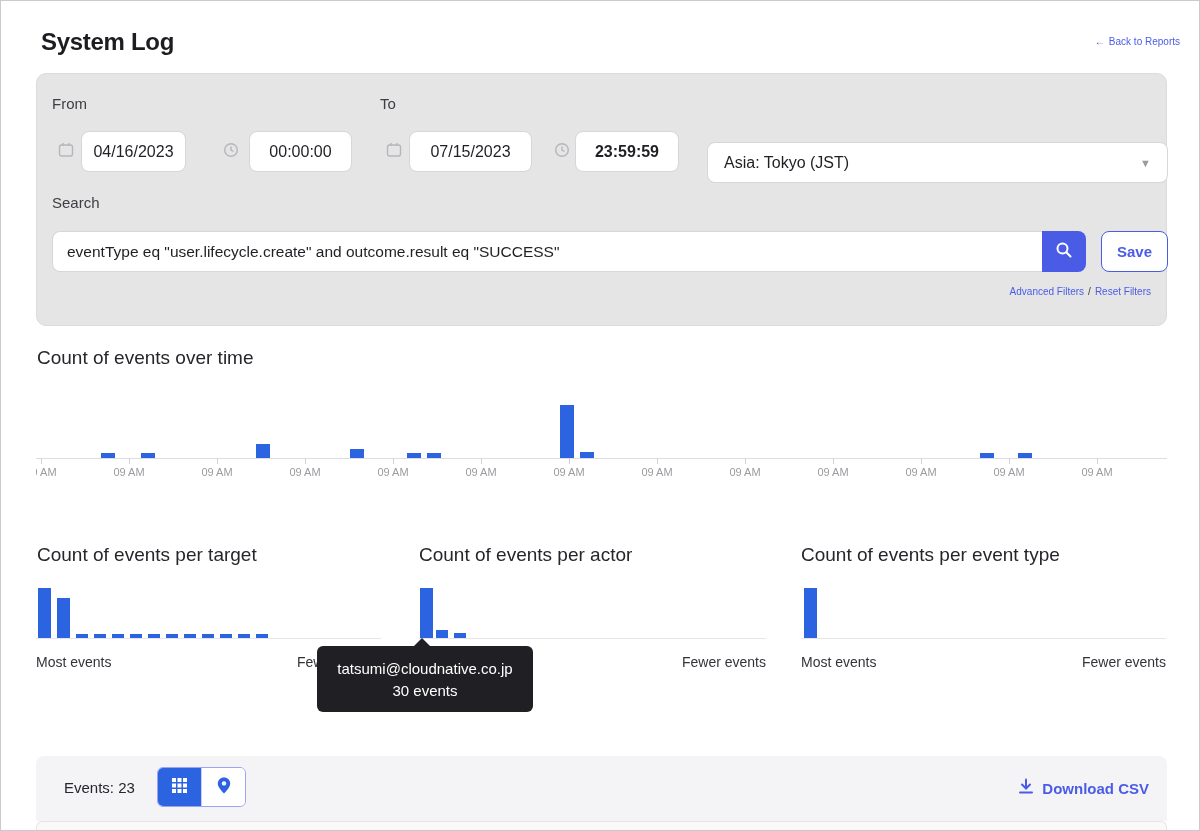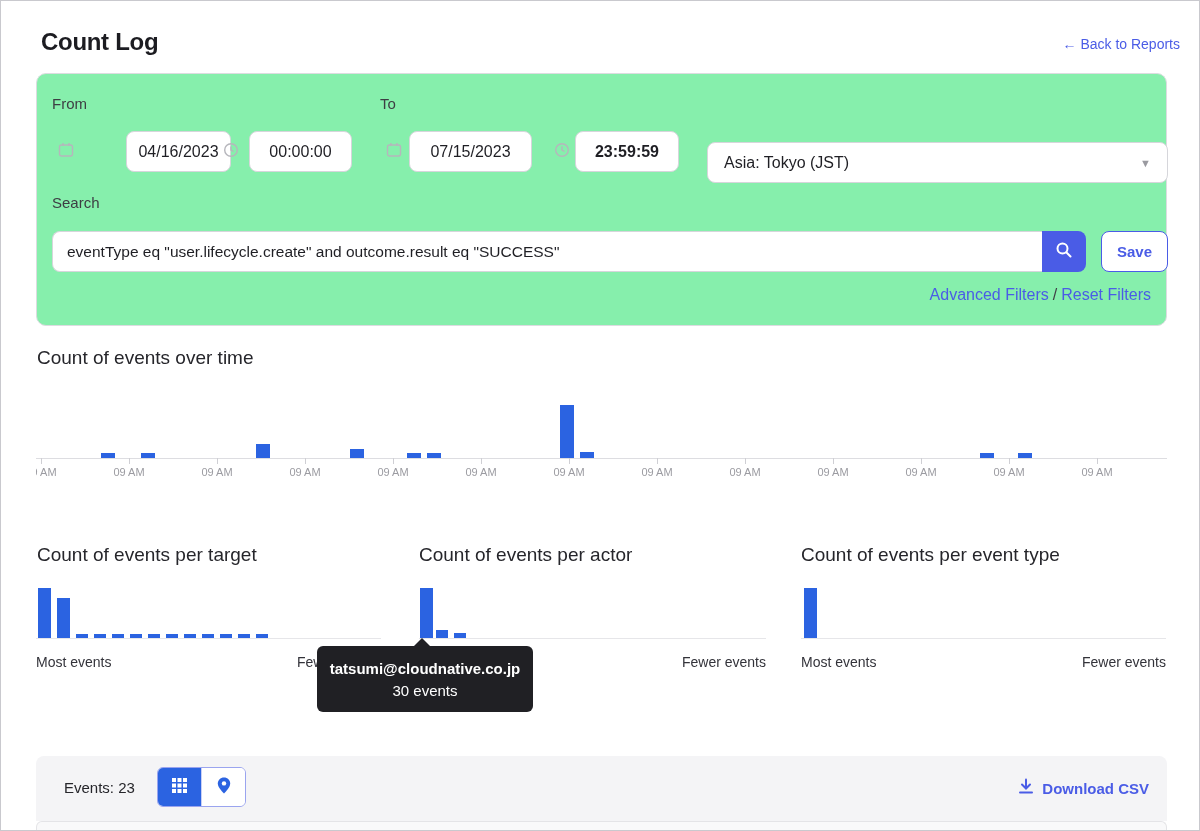--- a/index.html
+++ b/index.html
@@ -9,25 +9,25 @@
     background: #ffffff;
     border: 1px solid #c9c9ce;
     position: relative;
     overflow: hidden;
     color: #1d1d21;
   }
   .abs { position: absolute; }
 
   
   .page-title { left:40px; top:27px; font-size:24px; font-weight:700; letter-spacing:-0.3px; color:#1c1c21; }
-  .back-link { right:19px; top:35px; font-size:14px; font-weight:500; color:#4a5ce6; cursor:pointer; white-space:nowrap; }
+  .back-link { right:19px; top:35px; font-size:10px; font-weight:500; color:#4a5ce6; cursor:pointer; white-space:nowrap; }
   .back-link .arrow { margin-right:4px; }
 
   
-  .filter-panel { left:35px; top:72px; width:1131px; height:253px; border:1px solid #dcdce0; border-radius:10px; background:#86efac; }
+  .filter-panel { left:35px; top:72px; width:1131px; height:253px; border:1px solid #dcdce0; border-radius:10px; background:#e5e5e5; }
   .field-label { position:absolute; font-size:15px; color:#3d3d43; }
   .tf-input {
     position:absolute; height:41px; border:1px solid #d6d6db; border-radius:8px;
     font-family:"Liberation Sans",sans-serif; font-size:16px; color:#1f1f24;
     text-align:center; background:#fff; outline:none;
   }
   .mini-icon { position:absolute; width:16px; height:16px; }
   .tz-select {
     position:absolute; left:670px; top:68px; width:461px; height:41px;
     border:1px solid #d6d6db; border-radius:8px; background:#fff;
@@ -42,21 +42,21 @@
   .search-btn {
     position:absolute; left:1005px; top:157px; width:44px; height:41px;
     background:#4a5ce6; border:none; border-radius:0 8px 8px 0; cursor:pointer;
     display:flex; align-items:center; justify-content:center;
   }
   .save-btn {
     position:absolute; left:1064px; top:157px; width:67px; height:41px;
     background:#fff; border:1px solid #4a5ce6; border-radius:8px; cursor:pointer;
     font-family:"Liberation Sans",sans-serif; font-size:15px; font-weight:700; color:#4a5ce6;
   }
-  .adv-row { position:absolute; right:15px; top:212px; font-size:16px; white-space:nowrap; }
+  .adv-row { position:absolute; right:15px; top:212px; font-size:10px; white-space:nowrap; }
   .adv-row a { color:#4a5ce6; text-decoration:none; cursor:pointer; }
   .adv-row .sep { color:#3f3f46; margin:0 4px; }
 
   
   .section-heading { position:absolute; font-size:19px; font-weight:400; color:#26262b; white-space:nowrap; }
 
   
   .chart { position:absolute; }
   .chart .bar { position:absolute; bottom:var(--bar-bottom,0px); }
   .time-chart { left:35px; top:385px; width:1131px; height:95px; overflow:hidden; --bar-bottom:23px; }
@@ -69,58 +69,58 @@
   
   .tooltip {
     position:absolute; left:316px; top:645px; width:216px; height:66px;
     background:#202024; border-radius:6px; color:#ffffff; z-index:10;
     display:flex; flex-direction:column; align-items:center; justify-content:center; gap:5px;
   }
   .tooltip::before {
     content:""; position:absolute; top:-8px; left:97px;
     border-left:8px solid transparent; border-right:8px solid transparent; border-bottom:8px solid #202024;
   }
-  .tooltip .t1 { font-size:15px; font-weight:700; }
+  .tooltip .t1 { font-size:15px; font-weight:400; }
   .tooltip .t2 { font-size:15px; }
 
   
   .toolbar { left:35px; top:755px; width:1131px; height:65px; background:#f4f4f6; border-radius:8px 8px 0 0; }
   .events-count { position:absolute; left:28px; top:23px; font-size:15px; color:#26262b; }
   .events-count b { font-weight:400; }
   .view-toggle {
     position:absolute; left:121px; top:11px; width:89px; height:40px;
     border:1px solid #9aa4ef; border-radius:6px; overflow:hidden; display:flex; background:#fff;
   }
   .view-toggle .seg { width:44.5px; height:100%; display:flex; align-items:center; justify-content:center; cursor:pointer; }
   .seg-grid { background:#2b63e1; }
   .seg-map { background:#ffffff; border-left:1px solid #c9cff5; }
   .download { position:absolute; right:18px; top:22px; display:flex; align-items:center; gap:8px; cursor:pointer; }
   .download .dl-label { font-size:15px; font-weight:700; color:#4a5ce6; }
   .table-stub { left:35px; top:820px; width:1131px; height:11px; background:#f9f9fa; border:1px solid #e4e4e7; border-bottom:none; border-radius:6px 6px 0 0; }
 </style>
 </head>
 <body>
 
-<div class="abs page-title">Count Log</div>
+<div class="abs page-title">System Log</div>
 <div class="abs back-link">
   <span class="arrow">←</span><span>Back to Reports</span>
 </div>
 
 <div class="abs filter-panel">
   <div class="field-label" style="left:15px; top:21px;">From</div>
   <div class="field-label" style="left:343px; top:21px;">To</div>
 
   <span class="mini-icon" style="left:21px; top:68px;">
     <svg width="16" height="16" viewBox="0 0 16 16" fill="none" stroke="#b6b6bc" stroke-width="1.4">
         <rect x="1.5" y="3" width="13" height="11" rx="2"></rect>
         <line x1="5" y1="1" x2="5" y2="4"></line>
         <line x1="11" y1="1" x2="11" y2="4"></line>
       </svg>
   </span>
-  <input class="tf-input" style="left: 44px; top: 57px; width: 105px; margin-left: 45px;" value="04/16/2023">
+  <input class="tf-input" style="left: 44px; top: 57px; width: 105px;" value="04/16/2023">
   <span class="mini-icon" style="left:186px; top:68px;">
     <svg width="16" height="16" viewBox="0 0 16 16" fill="none" stroke="#b6b6bc" stroke-width="1.4">
         <circle cx="8" cy="8" r="6.3"></circle>
         <polyline points="8,4.5 8,8 10.5,9.5"></polyline>
       </svg>
   </span>
   <input class="tf-input" style="left: 212px; top: 57px; width: 103px;" value="00:00:00">
 
   <span class="mini-icon" style="left:349px; top:68px;">
     <svg width="16" height="16" viewBox="0 0 16 16" fill="none" stroke="#b6b6bc" stroke-width="1.4">

